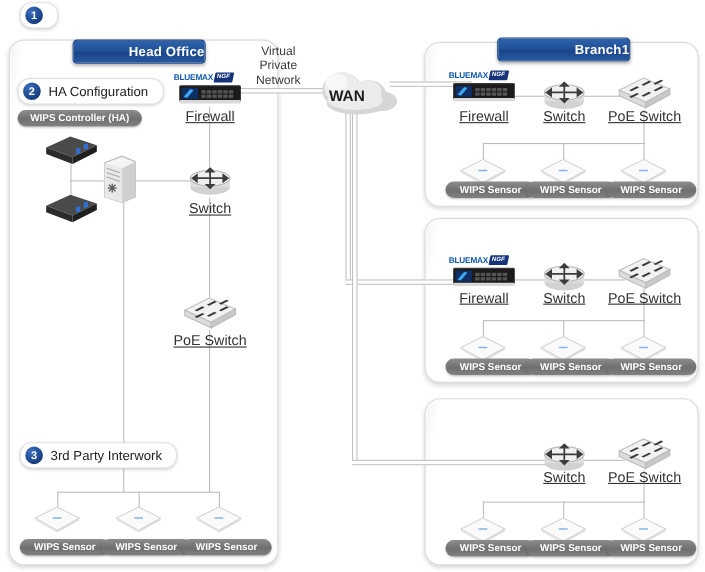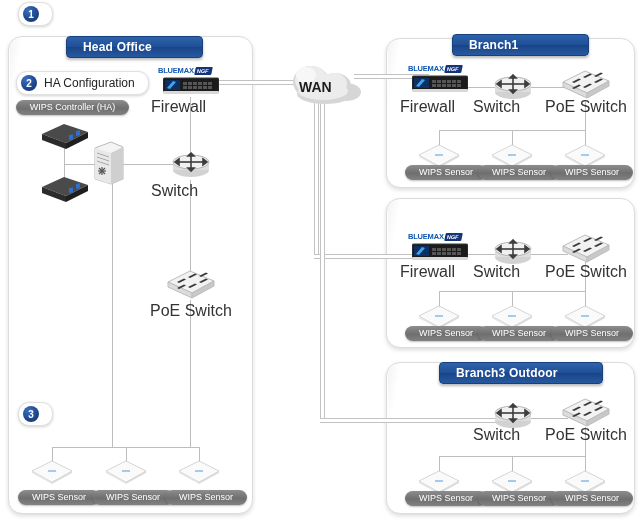--- a/index.html
+++ b/index.html
@@ -21,32 +21,31 @@
     border-radius:14px;
     box-shadow:0 2px 4px rgba(0,0,0,.14), 0 0 0 1px rgba(255,255,255,.8) inset;
     background-image:linear-gradient(100deg,#f2f2f2 0px,#ffffff 14px,#ffffff 100%);
   }
 
   
   .bluehdr{
     position:absolute;
     height:20px;
     line-height:20px;
-    text-align:left;
+    text-align:right;
     color:#ffffff;
     font-size:12px;
     font-weight:bold;
     border-radius:4px;
     background:linear-gradient(180deg,#2e63ab 0%,#1f4f97 48%,#1a4489 52%,#27599f 100%);
     box-shadow:0 2px 3px rgba(0,0,0,.28);
     border:1px solid #17407f;
     letter-spacing:.2px;
     white-space:nowrap;
     z-index:6;
-    padding-left:16px;
   }
 
   
   .callout{
     position:absolute;
     height:22px;
     display:flex;
     align-items:center;
     gap:7px;
     padding:0 13px 0 4px;
@@ -69,34 +68,36 @@
   
   .cap{
     position:absolute;
     height:15px;
     line-height:15px;
     padding:0 7px;
     border-radius:8px;
     background:linear-gradient(180deg,#8d8d8d 0%,#6f6f6f 55%,#818181 100%);
     color:#ffffff;
     font-size:9px;
-    font-weight:normal;
+    font-weight:bold;
     text-align:center;
     white-space:nowrap;
     box-shadow:0 1px 2px rgba(0,0,0,.25);
     z-index:5;
   }
 
   
   .dlabel{
     position:absolute;
-    font-size:16px;
+    font-size:13px;
     color:#333;
+    text-align:center;
     white-space:nowrap;
     z-index:5;
+    text-decoration:underline;
   }
   .vpnlabel{
     position:absolute;
     font-size:11px;
     color:#3a3a3a;
     text-align:center;
     line-height:13px;
     z-index:5;
   }
 
@@ -113,21 +114,21 @@
   .cloudtxt{
     position:absolute;z-index:5;font-size:14px;font-weight:bold;color:#1c1c1c;
     white-space:nowrap;
   }
 
   
   .fw{position:absolute;z-index:4;}
   .fwlogo{
     position:absolute;z-index:5;
     font-size:7.5px;font-weight:bold;color:#1057b0;letter-spacing:-.2px;
-    white-space:nowrap;display:flex;align-items:center;gap:1px;
+    white-space:nowrap;display:flex;gap:1px;
   }
   .fwlogo .tag{
     display:inline-block;background:#16347a;color:#fff;
     font-size:5.5px;padding:1px 3px 1px 2px;border-radius:1px;
     transform:skewX(-12deg);letter-spacing:0;
   }
 
   
   .ico{position:absolute;z-index:4;}
 </style>
@@ -269,20 +270,21 @@
         <polygon points="24,19 31,15.5 33,16.5 26,20"></polygon>
         <polygon points="35,8 42,4.5 44,5.5 37,9"></polygon>
         <polygon points="13,20 20,16.5 22,17.5 15,21"></polygon>
       </g>
     </svg>
   </div>
   <div class="dlabel" style="left:150px;top:302px;width:82px;">PoE Switch</div>
 
   <div class="callout" style="left:18px;top:402px;">
     <span class="num">3</span>
+    <span class="ctext">3rd Party Interwork</span>
   </div>
 
   <div class="ico" style="left:29px;top:458px;">
     <svg width="46" height="28" viewBox="0 0 46 28">
       <polygon points="23,3 43,13 23,24 3,13" fill="#ffffff" stroke="#d2d2d2" stroke-width="1"></polygon>
       <polygon points="23,4 41,13 23,22 5,13" fill="#fafafa"></polygon>
       <polygon points="3,13 23,24 23,26 3,15" fill="#e4e4e4"></polygon>
       <polygon points="23,24 43,13 43,15 23,26" fill="#dcdcdc"></polygon>
       <line x1="19" y1="13" x2="27" y2="13" stroke="#7fb6e8" stroke-width="1.4"></line>
     </svg>
@@ -304,20 +306,25 @@
     <svg width="46" height="28" viewBox="0 0 46 28">
       <polygon points="23,3 43,13 23,24 3,13" fill="#ffffff" stroke="#d2d2d2" stroke-width="1"></polygon>
       <polygon points="23,4 41,13 23,22 5,13" fill="#fafafa"></polygon>
       <polygon points="3,13 23,24 23,26 3,15" fill="#e4e4e4"></polygon>
       <polygon points="23,24 43,13 43,15 23,26" fill="#dcdcdc"></polygon>
       <line x1="19" y1="13" x2="27" y2="13" stroke="#7fb6e8" stroke-width="1.4"></line>
     </svg>
   </div>
   <div class="cap" style="left:165px;top:490px;width:68px;">WIPS Sensor</div>
 
+  <div class="vpnlabel" style="left:222px;top:41px;width:62px;">
+    <div>Virtual</div>
+    <div>Private</div>
+    <div>Network</div>
+  </div>
   <div class="cloud" style="left:285px;top:58px;">
     <svg width="80" height="48" viewBox="0 0 80 48">
       <g fill="#d6d6d6">
         <ellipse cx="26" cy="24" rx="18" ry="16"></ellipse>
         <ellipse cx="50" cy="28" rx="16" ry="13"></ellipse>
         <ellipse cx="40" cy="36" rx="28" ry="10"></ellipse>
         <ellipse cx="62" cy="34" rx="14" ry="9"></ellipse>
       </g>
       <g fill="#ececec">
         <ellipse cx="26" cy="22" rx="16" ry="14"></ellipse>
@@ -546,21 +553,20 @@
       <polygon points="23,3 43,13 23,24 3,13" fill="#ffffff" stroke="#d2d2d2" stroke-width="1"></polygon>
       <polygon points="23,4 41,13 23,22 5,13" fill="#fafafa"></polygon>
       <polygon points="3,13 23,24 23,26 3,15" fill="#e4e4e4"></polygon>
       <polygon points="23,24 43,13 43,15 23,26" fill="#dcdcdc"></polygon>
       <line x1="19" y1="13" x2="27" y2="13" stroke="#7fb6e8" stroke-width="1.4"></line>
     </svg>
   </div>
   <div class="cap" style="left:551px;top:326px;width:68px;">WIPS Sensor</div>
 
   <div class="panel" style="left:386px;top:362px;width:247px;height:150px;"></div>
-  <div class="bluehdr" style="left:439px;top:362px;width:146px;">Branch3 Outdoor</div>
 
   <div class="ln lnh" style="left:524px;top:418px;width:44px;"></div>
   <div class="ln lnv" style="left:585px;top:427px;height:30px;"></div>
   <div class="ln lnh" style="left:439px;top:456px;width:147px;"></div>
   <div class="ln lnv" style="left:439px;top:456px;height:16px;"></div>
   <div class="ln lnv" style="left:512px;top:456px;height:16px;"></div>
   <div class="ln lnv" style="left:585px;top:456px;height:16px;"></div>
 
   <div class="ico" style="left:493px;top:403px;">
     <svg width="40" height="28" viewBox="0 0 40 28">

